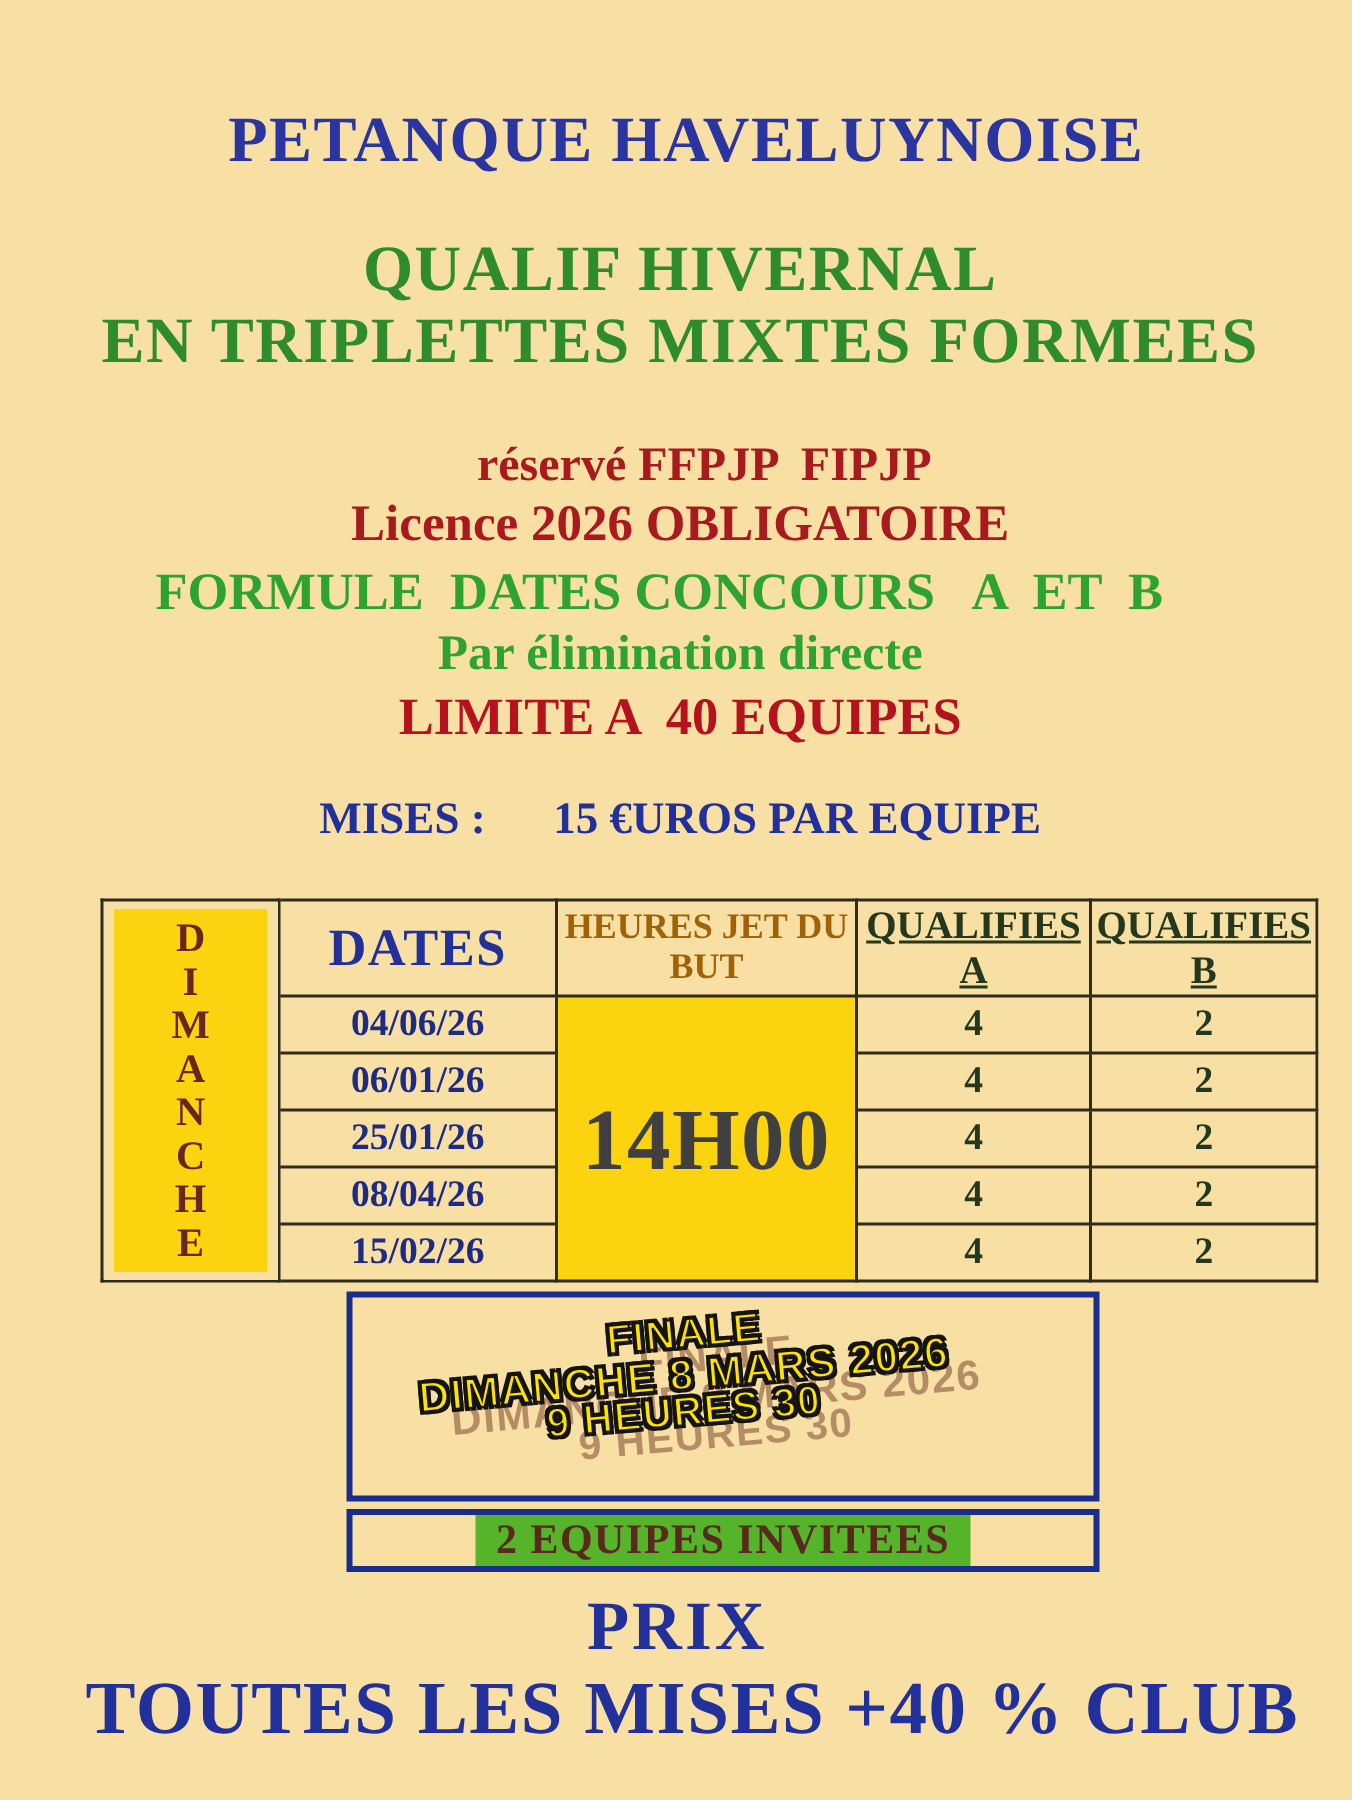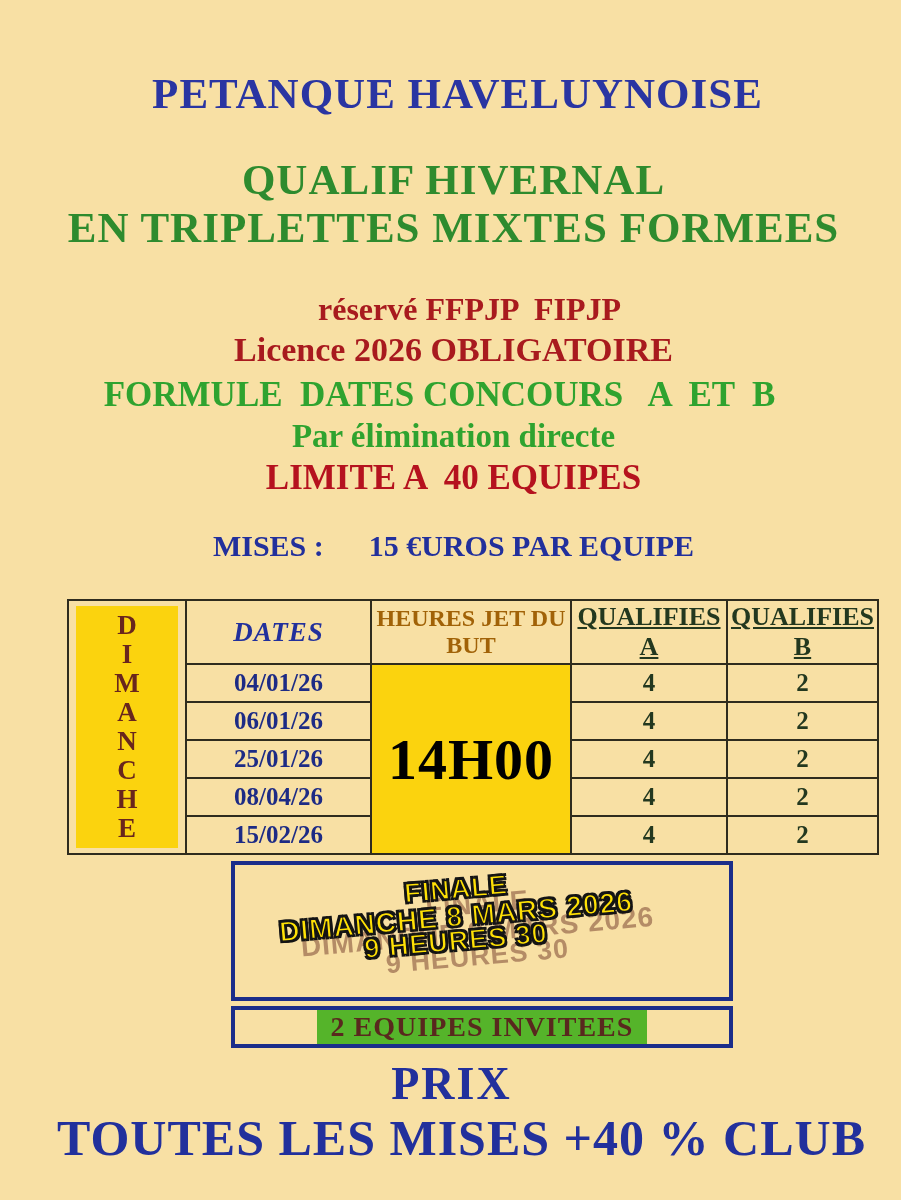--- a/index.html
+++ b/index.html
@@ -26,32 +26,32 @@
   .mises{margin-top:32px;font-size:30px;color:#22309C;transform:translateX(14px);}
   
   table.sched{
     border-collapse:collapse;margin:37px 0 0 67px;table-layout:fixed;width:810px;
   }
   table.sched td, table.sched th{
     border:2px solid #2F2C1E;padding:0;vertical-align:middle;text-align:center;
   }
   tr.hdr{height:64px;}
   tr.datarow{height:38px;}
-  th.h-dates{font-size:27px;color:#22309C;letter-spacing:1px;font-style:italic;}
+  th.h-dates{font-size:35px;color:#22309C;letter-spacing:1px;}
   th.h-heures{font-size:24px;color:#a16207;white-space:pre-line;line-height:1.15;}
   th.h-qual{font-size:26px;color:#23381F;white-space:pre-line;line-height:1.15;text-decoration:underline;}
   td.day-cell{position:relative;background:#F8E0A4;}
   .day-inner{
     position:absolute;top:5px;bottom:5px;left:7px;right:7px;background:#FBD30E;
     display:flex;flex-direction:column;align-items:center;justify-content:space-between;
     padding:6px 0;box-sizing:border-box;
   }
   .day-inner span{font-size:27px;color:#69261D;line-height:1;}
   td.date-cell{font-size:25px;color:#1D2B85;}
-  td.time-cell{background:#FBD30E;font-size:58px;color:#000000;letter-spacing:1px;}
+  td.time-cell{background:#FBD30E;font-size:58px;color:#404040;letter-spacing:1px;}
   td.val-cell{font-size:25px;color:#23381F;}
   
   .finale-box{
     box-sizing:border-box;margin:6px 0 0 231px;width:502px;height:140px;
     border:4px solid #1B2D8A;position:relative;overflow:visible;
   }
   .wordart{margin-top:10px;transform:translateX(-26px);font-family:"Liberation Sans",sans-serif;font-weight:800;}
   .wa{
     color:#FFE105;letter-spacing:1px;line-height:1.05;
     -webkit-text-stroke:1.5px #141414;
@@ -114,21 +114,21 @@
       </td>
       <th class="h-dates">DATES</th>
       <th class="h-heures">HEURES JET DU
 BUT</th>
       <th class="h-qual">QUALIFIES
 A</th>
       <th class="h-qual">QUALIFIES
 B</th>
     </tr>
     <tr class="datarow">
-      <td class="date-cell">04/01/26</td>
+      <td class="date-cell">04/06/26</td>
       <td class="time-cell" rowspan="5">14H00</td>
       <td class="val-cell">4</td>
       <td class="val-cell">2</td>
     </tr>
     <tr class="datarow">
       <td class="date-cell">06/01/26</td>
       <td class="val-cell">4</td>
       <td class="val-cell">2</td>
     </tr>
     <tr class="datarow">

